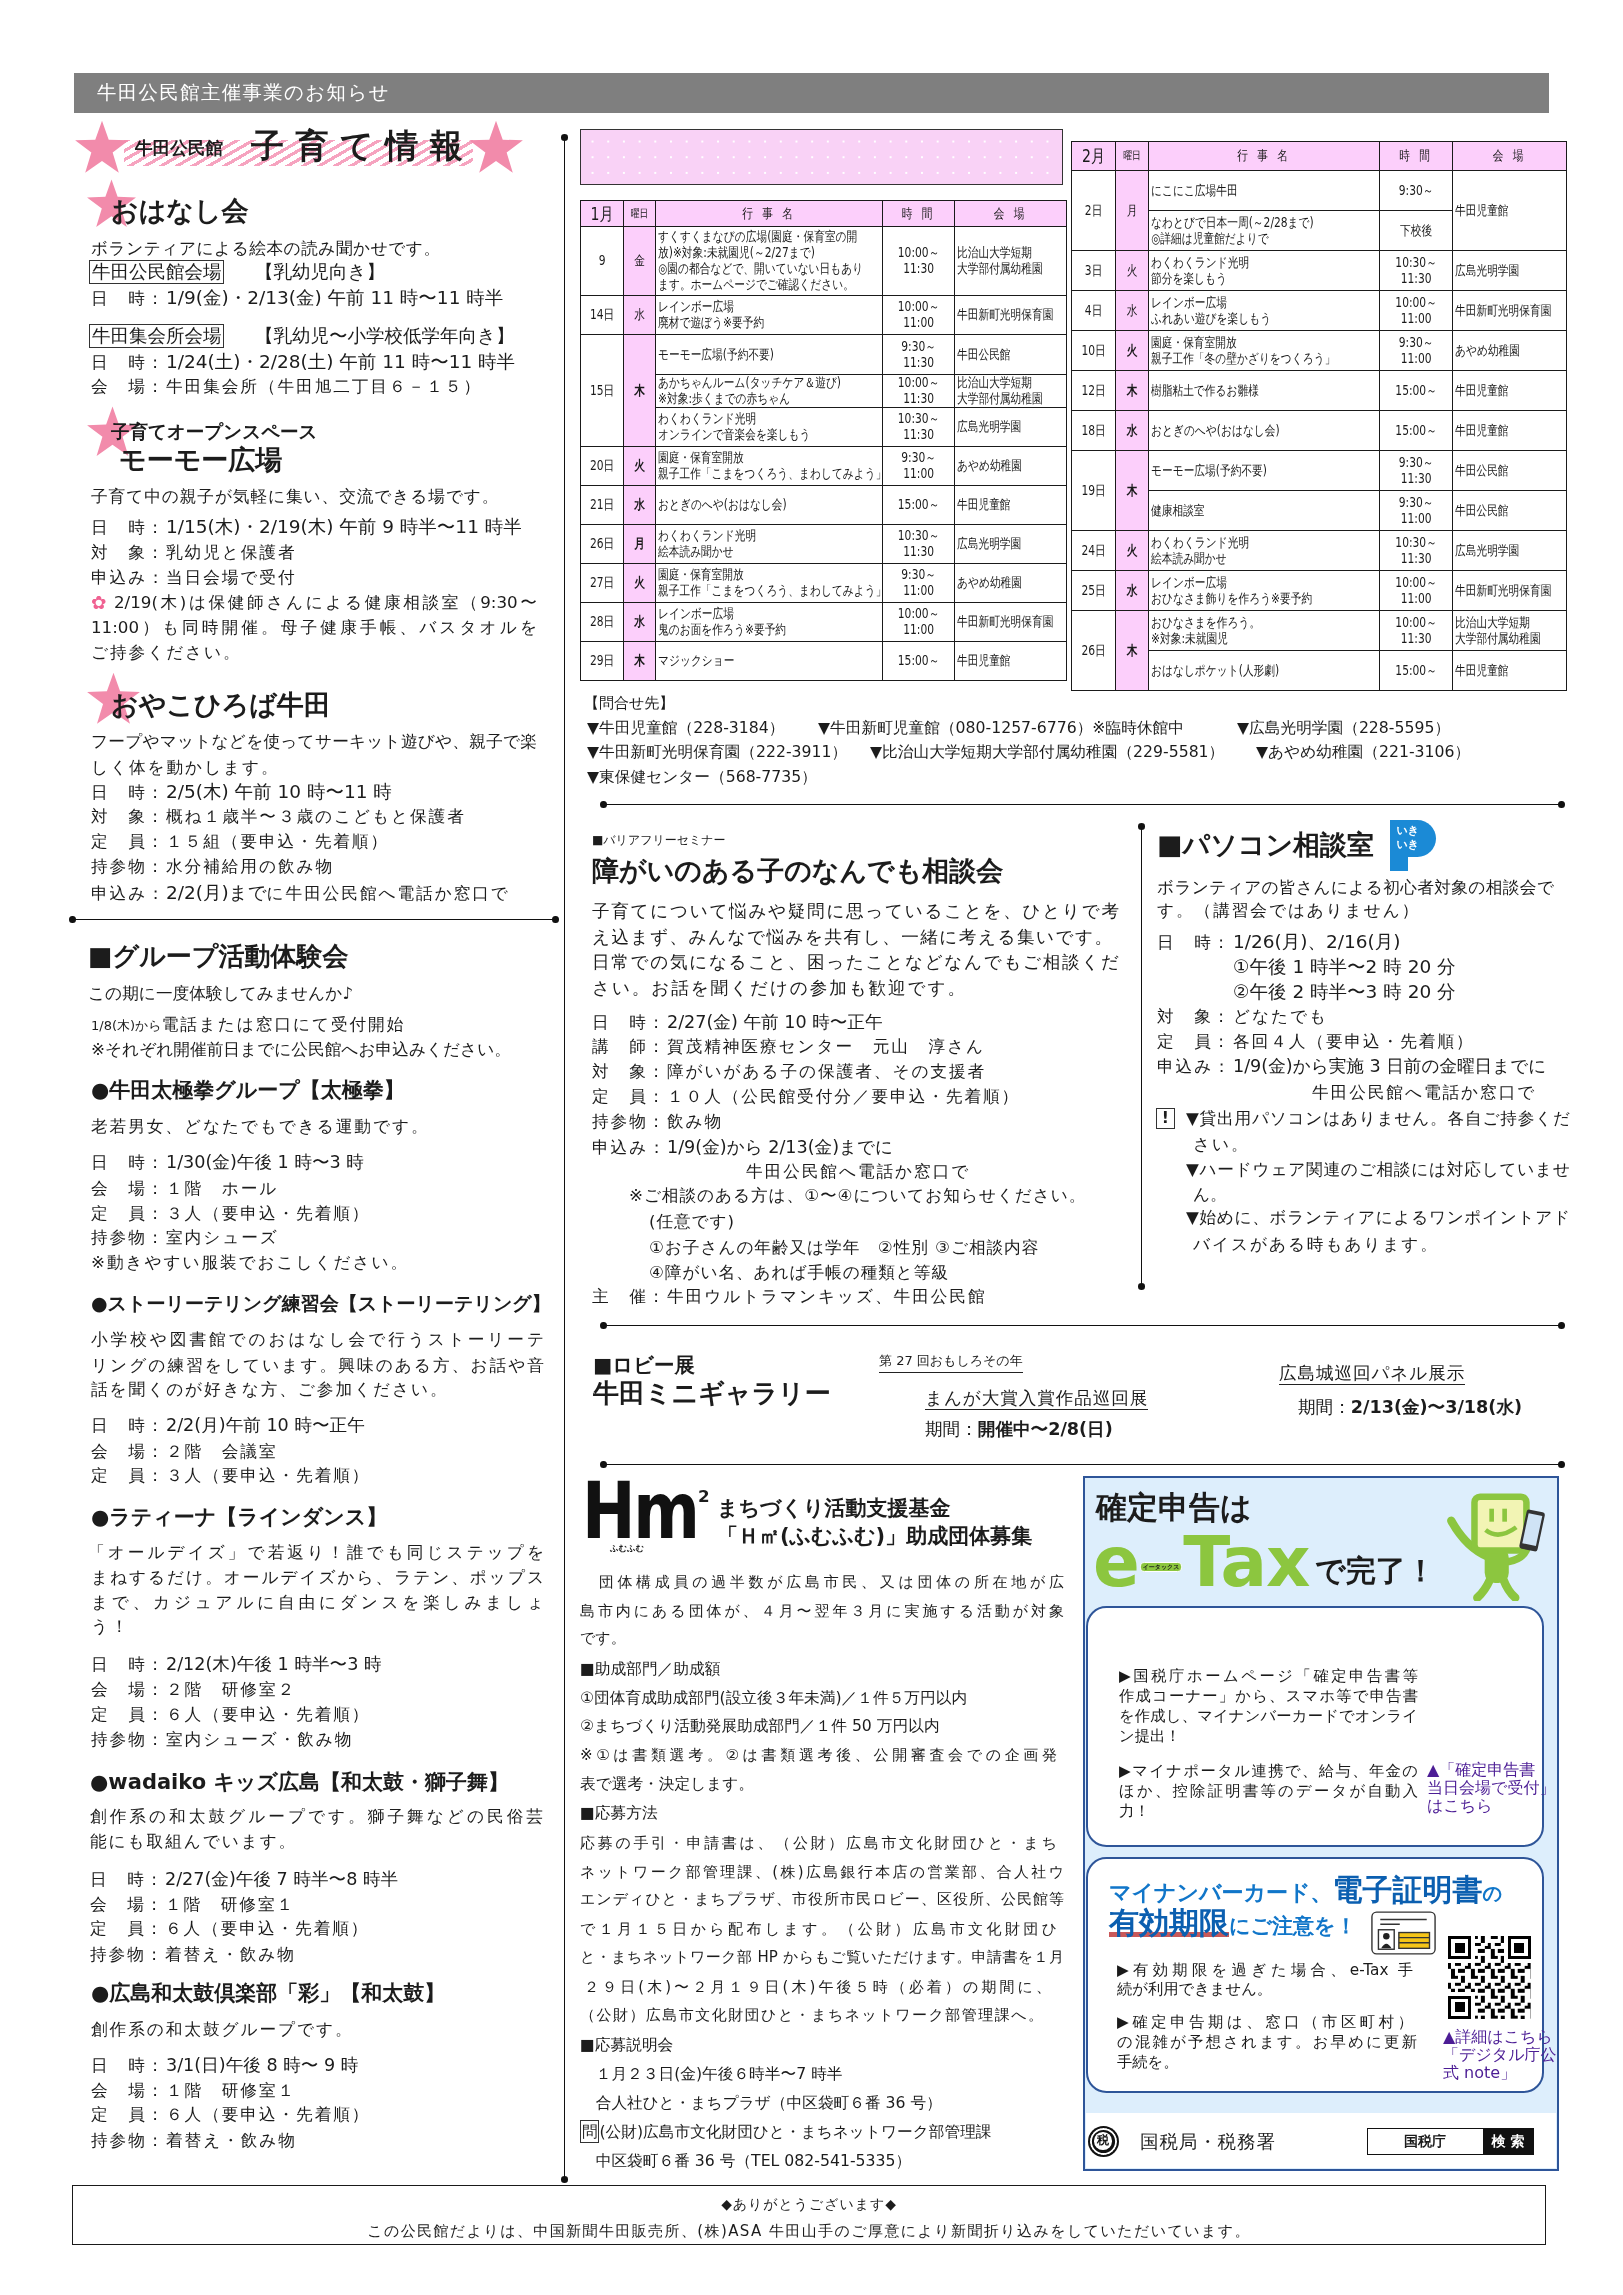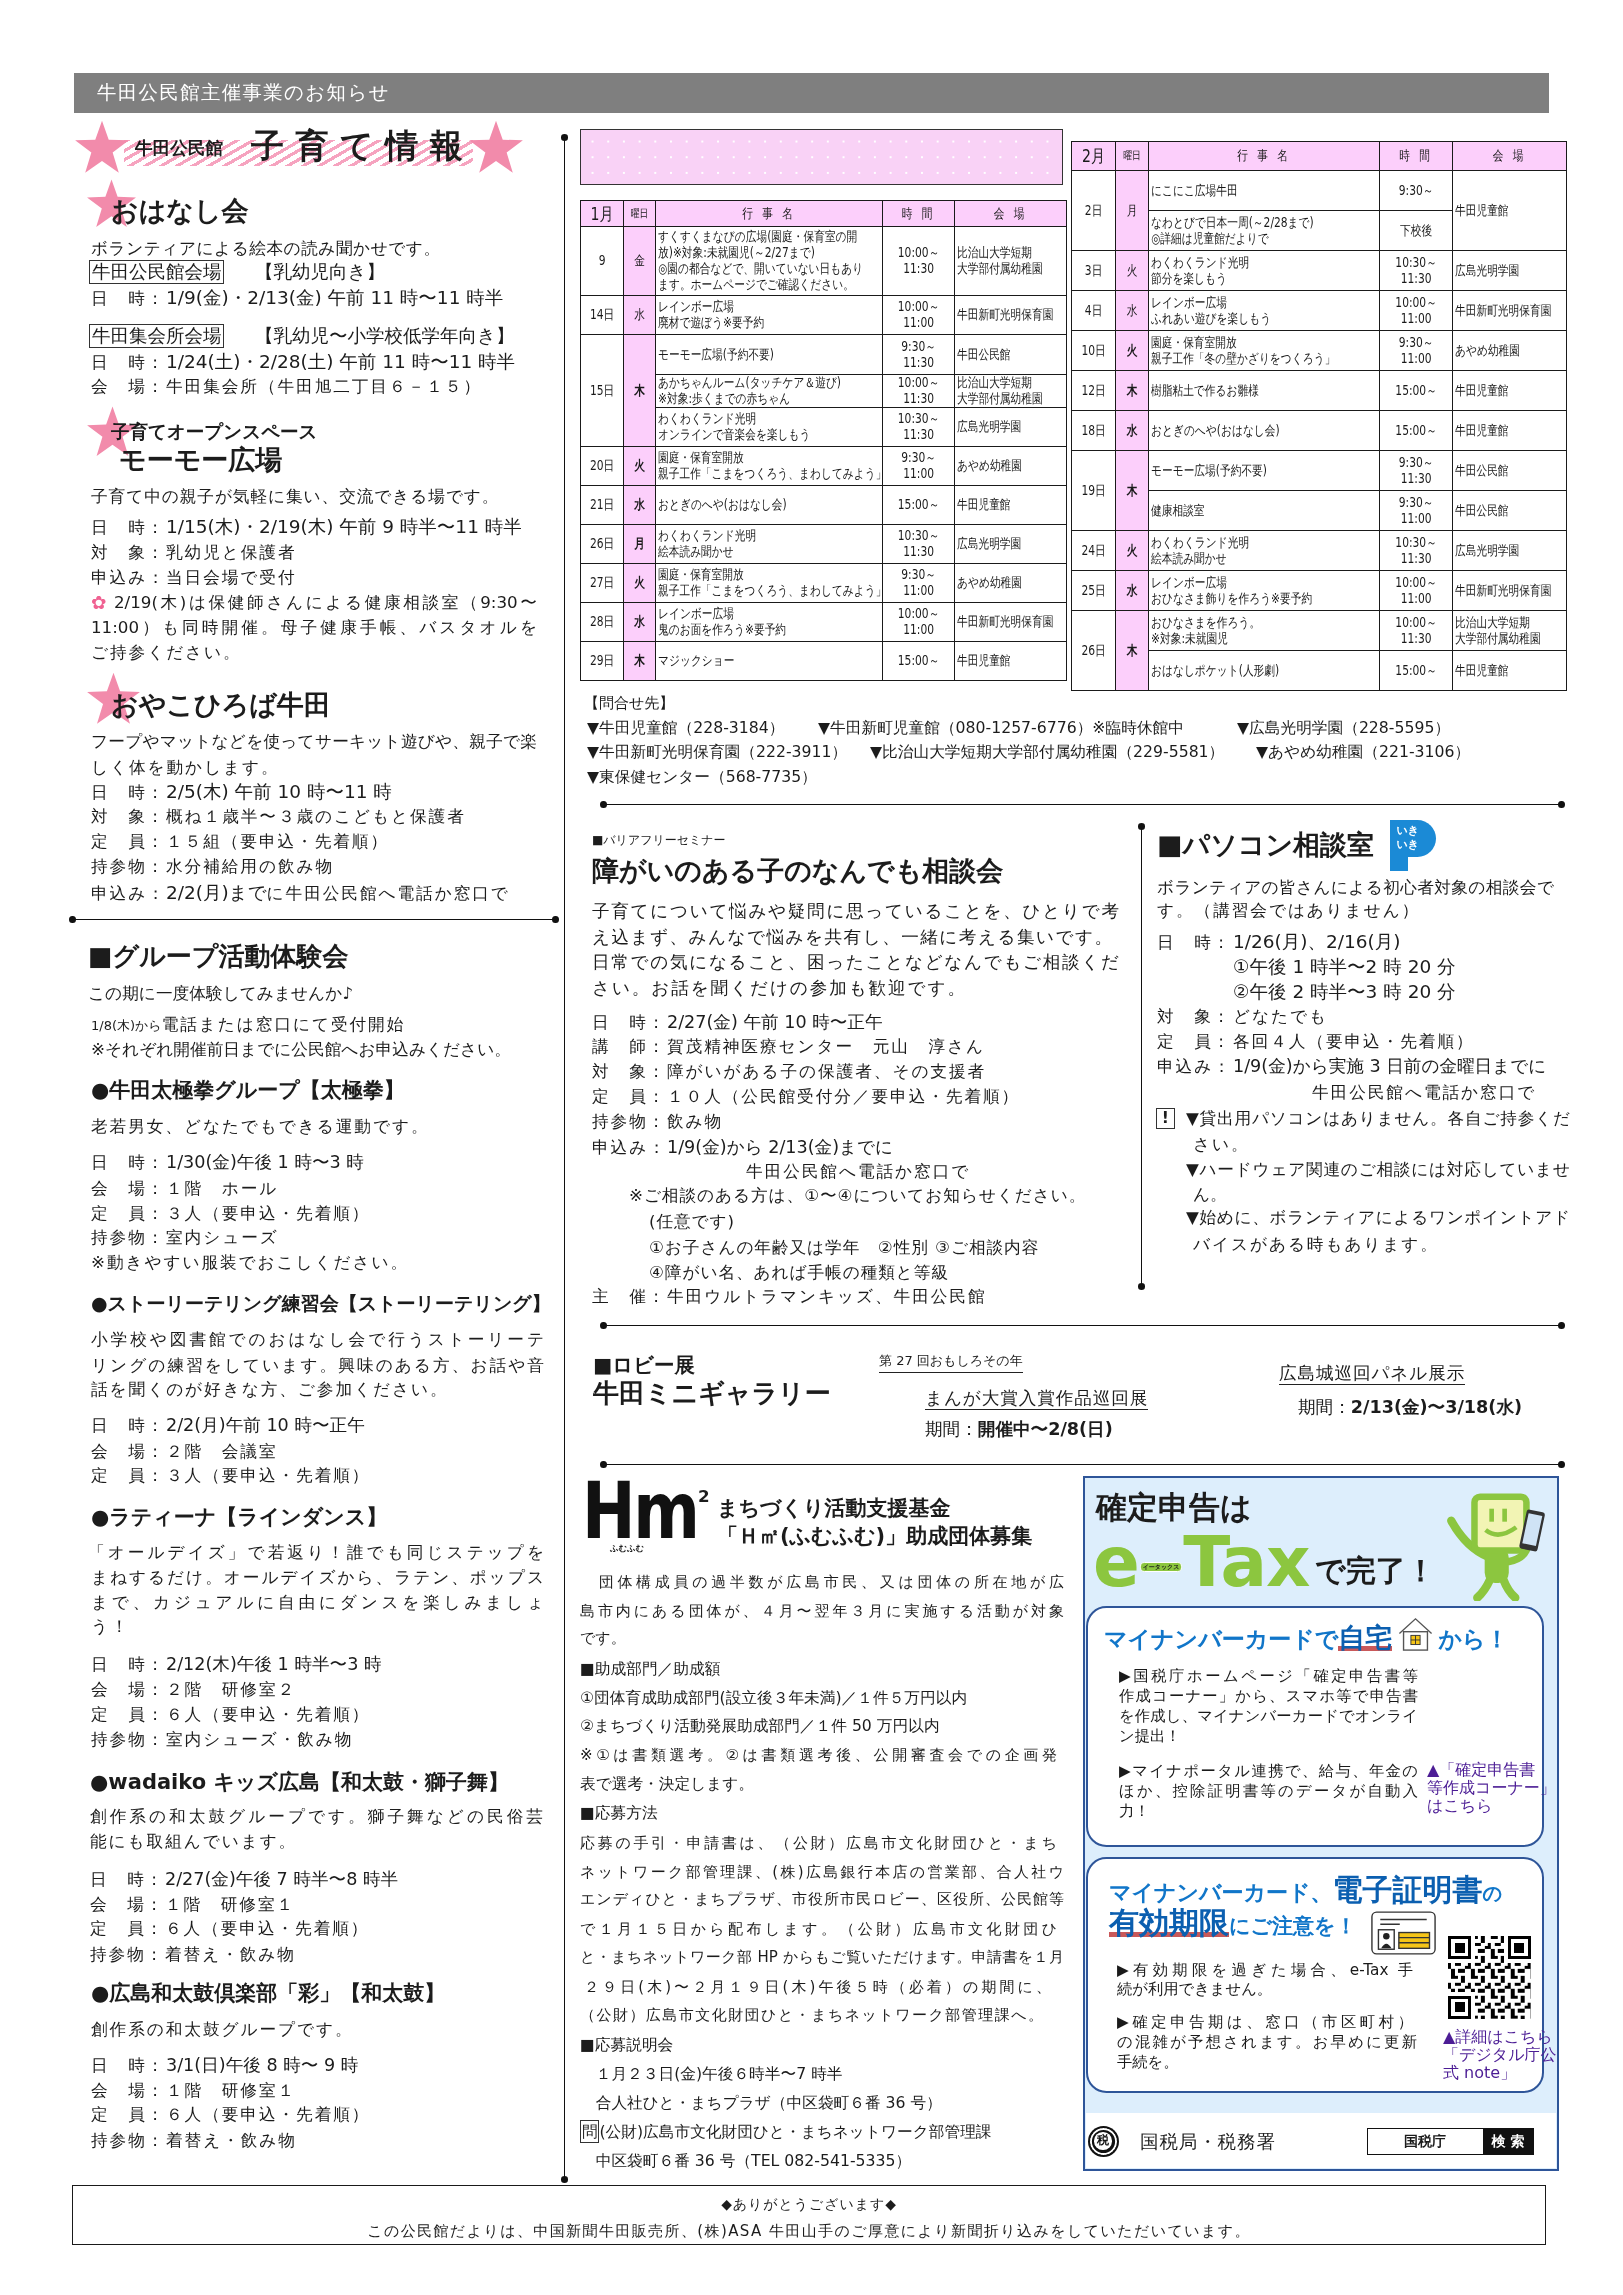--- a/index.html
+++ b/index.html
@@ -752,46 +752,38 @@
   <rect x="158" y="36" width="10" height="28" fill="#8cc63f"></rect>
   <path d="M122 82 Q150 104 188 76" stroke="#8cc63f" stroke-width="10" fill="none"></path>
   <g transform="rotate(12 222 84)">
         <rect x="202" y="40" width="40" height="86" rx="6" fill="#333"></rect>
         <rect x="207" y="48" width="30" height="66" fill="#cfe3f5"></rect>
       </g>
 </svg>
 
 
 <div class="ebox" style="left:1086px;top:1606px;width:458px;height:241px"></div>
-<div class="a" style="left:1104px;top:1617px;line-height:32px;color:#1176c9;font-weight:bold">
-  <span style="font-size:23px">マイナンバーカードで</span><span class="em-red" style="font-size:27px;color:#0b5fb0">自宅</span><svg width="37" height="34" viewBox="0 0 80 74" style="vertical-align:-3.7px;margin:0 4.6px">
-        <path d="M5 36 L40 4 L75 36" stroke="#555" stroke-width="3" fill="none"></path>
-        <rect x="14" y="32" width="52" height="40" fill="#fff" stroke="#555" stroke-width="3"></rect>
-        <rect x="30" y="40" width="20" height="20" fill="#f5c518" stroke="#333" stroke-width="2"></rect>
-        <path d="M40 40 V60 M30 50 H50" stroke="#333" stroke-width="2"></path>
-      </svg><span style="font-size:23px">から！</span>
-</div>
 <div class="eb jl" style="left:1119px;top:1666px;width:299px">▶国税庁ホームページ「確定申告書等</div>
 <div class="eb jl" style="left:1119px;top:1686px;width:299px">作成コーナー」から、スマホ等で申告書</div>
 <div class="eb jl" style="left:1119px;top:1706px;width:299px">を作成し、マイナンバーカードでオンライ</div>
 <div class="eb" style="left:1119px;top:1726px;white-space:nowrap">ン提出！</div>
 <div class="eb jl" style="left:1119px;top:1761px;width:299px">▶マイナポータル連携で、給与、年金の</div>
 <div class="eb jl" style="left:1119px;top:1781px;width:299px">ほか、控除証明書等のデータが自動入</div>
 <div class="eb" style="left:1119px;top:1801px;white-space:nowrap">力！</div>
 <svg class="a" style="left:1425px;top:1659px" width="89" height="89" viewBox="0 0 25 25" shape-rendering="crispEdges">
   <defs></defs>
     </svg><p attern=""></p><pattern id="qrp1" width="2.3" height="2.3" patternunits="userSpaceOnUse"><rect width="2.3" height="2.3" fill="#fff"><rect x="0" y="0" width="0.5" height="0.5" fill="#000"><rect x="2" y="0" width="0.9" height="0.5" fill="#000"><rect x="1" y="1" width="0.5" height="0.9" fill="#000"><rect x="3" y="2" width="0.5" height="0.5" fill="#000"><rect x="0" y="3" width="0.9" height="0.5" fill="#000"><rect x="4" y="3" width="0.5" height="0.9" fill="#000"><rect x="2" y="4" width="0.5" height="0.5" fill="#000"></rect></rect></rect></rect></rect></rect></rect></rect></pattern>
   <rect width="11.6" height="11.6" fill="url(#qrp1)">
   <rect x="0" y="0" width="3.7" height="3.7" fill="#fff"><rect x="17" y="0" width="3.7" height="3.7" fill="#fff"><rect x="0" y="17" width="3.7" height="3.7" fill="#fff">
   <rect x="0" y="0" width="3.2" height="3.2" fill="#000"><rect x="1" y="1" width="2.3" height="2.3" fill="#fff"><rect x="2" y="2" width="1.4" height="1.4" fill="#000">
   <rect x="18" y="0" width="3.2" height="3.2" fill="#000"><rect x="19" y="1" width="2.3" height="2.3" fill="#fff"><rect x="20" y="2" width="1.4" height="1.4" fill="#000">
   <rect x="0" y="18" width="3.2" height="3.2" fill="#000"><rect x="1" y="19" width="2.3" height="2.3" fill="#fff"><rect x="2" y="20" width="1.4" height="1.4" fill="#000">
 
 <div class="cap" style="left:1427px;top:1761px">▲「確定申告書</div>
-<div class="cap" style="left:1427px;top:1779px">等作成コーナー」</div>
+<div class="cap" style="left:1427px;top:1779px">当日会場で受付」</div>
 <div class="cap" style="left:1427px;top:1797px">はこちら</div>
 
 
 <div class="ebox" style="left:1086px;top:1857px;width:458px;height:236px"></div>
 <div class="a" style="left:1109px;top:1872px;line-height:35px;color:#1176c9;font-weight:bold">
   <span style="font-size:22px">マイナンバーカード、</span><span style="font-size:30px;color:#0b5fb0">電子証明書</span><span style="font-size:19.4px">の</span>
 </div>
 <div class="a" style="left:1109px;top:1905px;line-height:35px;color:#1176c9;font-weight:bold">
   <span class="em-red" style="font-size:30px;color:#0b5fb0">有効期限</span><span style="font-size:21px">にご注意を！</span>
 </div>

